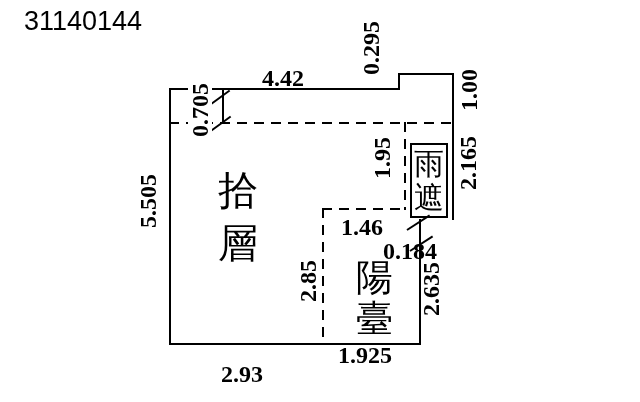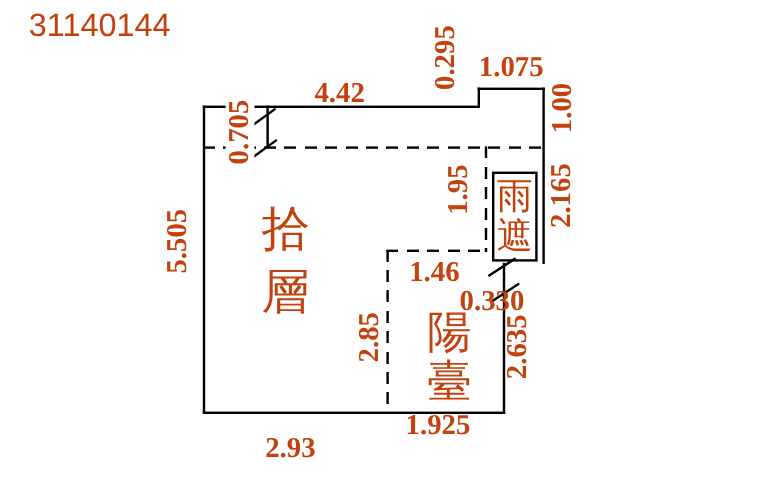--- a/index.html
+++ b/index.html
@@ -1,21 +1,21 @@
 <!DOCTYPE html>
 <html><head>
 <meta charset="utf-8">
 <style>
   html,body{margin:0;padding:0;background:#ffffff;}
   #canvas{
     position:relative;
     width:640px;height:402px;
     background:#ffffff;
     font-family:"Liberation Serif", serif;
-    color:#c2410c;
+    color:#000000;
     overflow:hidden;
   }
   
   .hline,.vline{position:absolute;background:#000;}
   .hline{height:2px;}
   .vline{width:2px;}
   
   .hdash{position:absolute;height:2px;
     background:repeating-linear-gradient(to right,#000 0 10px,transparent 10px 17px);}
   .vdash{position:absolute;width:2px;
@@ -99,23 +99,22 @@
   <div class="room" id="room-main">
     <span>拾</span>
     <span>層</span>
   </div>
   <div class="room" id="room-balcony">
     <span>陽</span>
     <span>臺</span>
   </div>
 
   <div class="dim" style="left:283px;top:78px;text-align:right;">4.42</div>
-  <div class="dim" style="left:426px;top:56px;">1.075</div>
   <div class="dim" style="left:362px;top:227px;">1.46</div>
-  <div class="dim" style="left:410px;top:251px;">0.330</div>
+  <div class="dim" style="left:410px;top:251px;">0.184</div>
   <div class="dim" style="left:242px;top:374px;">2.93</div>
   <div class="dim" style="left:365px;top:355px;">1.925</div>
 
   <div class="dim vert" style="left:371px;top:48px;">0.295</div>
   <div class="dim vert bg" style="left:200px;top:110px;">0.705</div>
   <div class="dim vert" style="left:469px;top:90px;">1.00</div>
   <div class="dim vert" style="left:382px;top:158px;">1.95</div>
   <div class="dim vert" style="left:468px;top:163px;">2.165</div>
   <div class="dim vert" style="left:148px;top:201px;">5.505</div>
   <div class="dim vert" style="left:308px;top:281px;">2.85</div>

